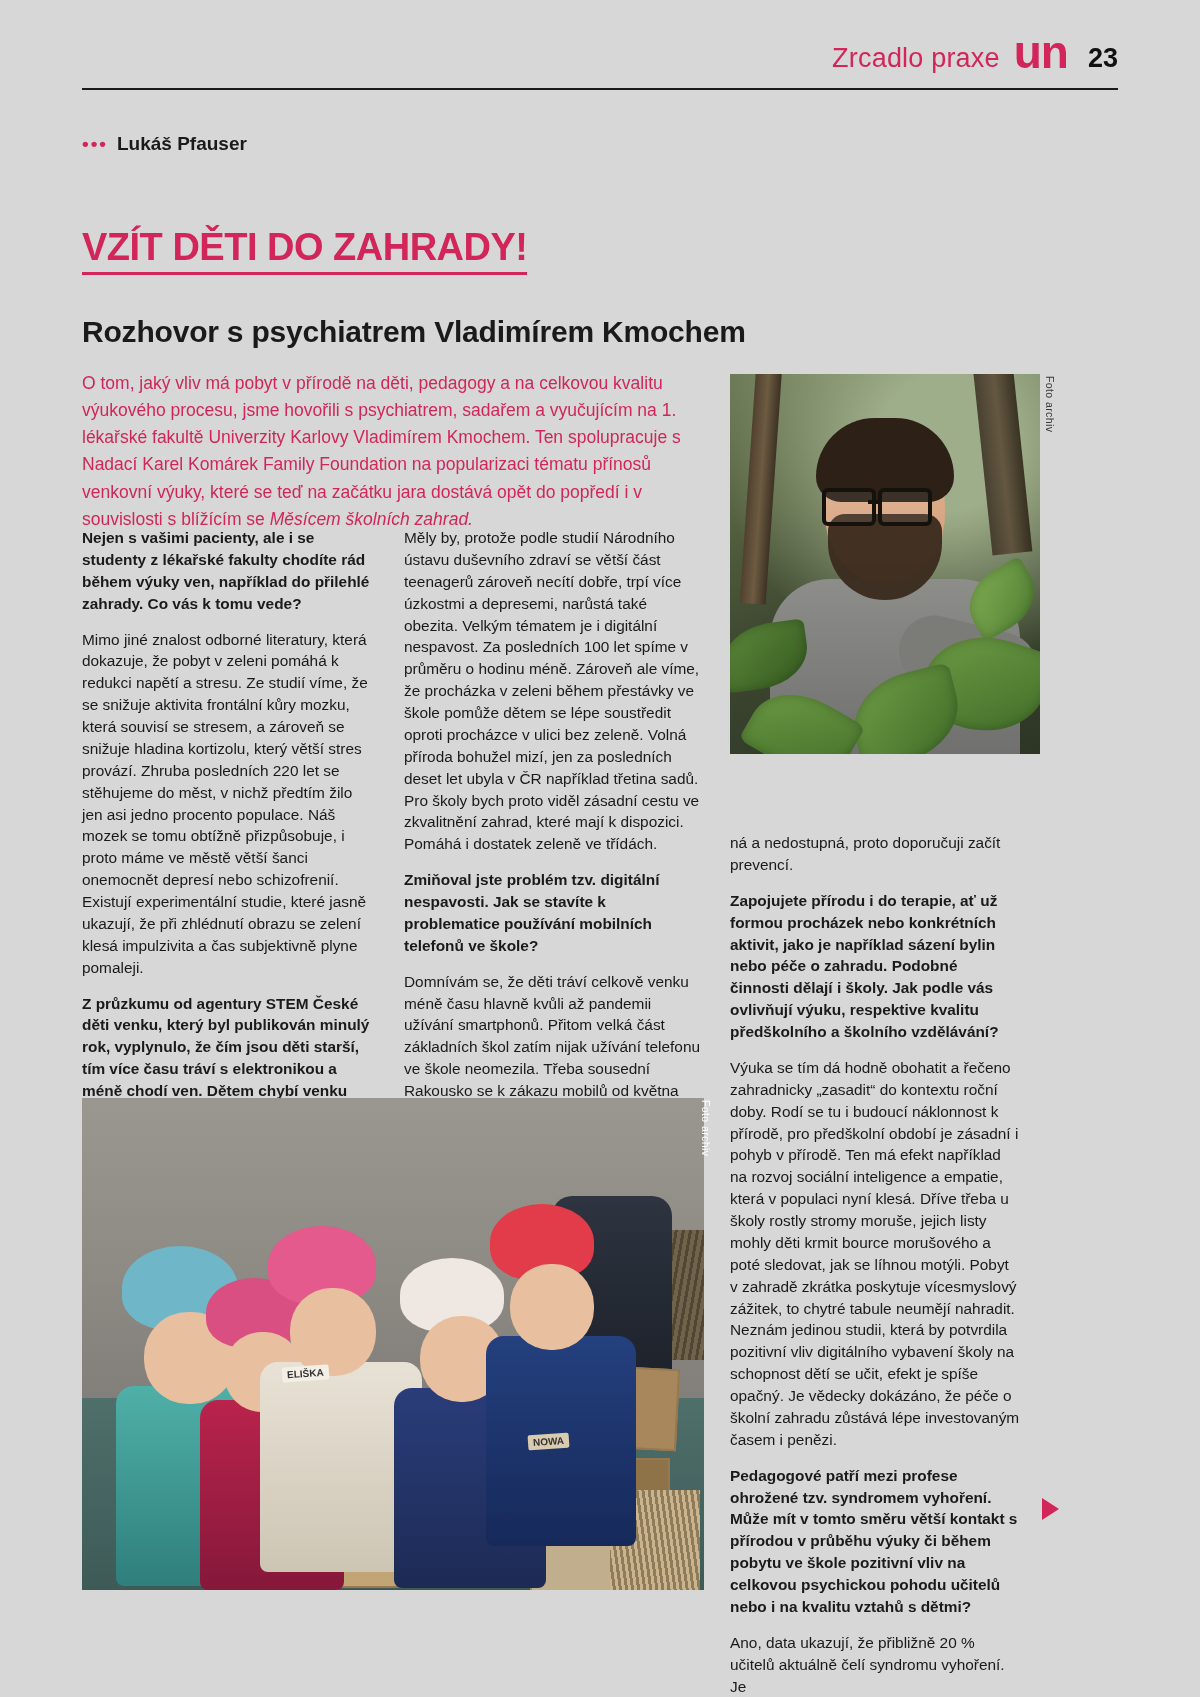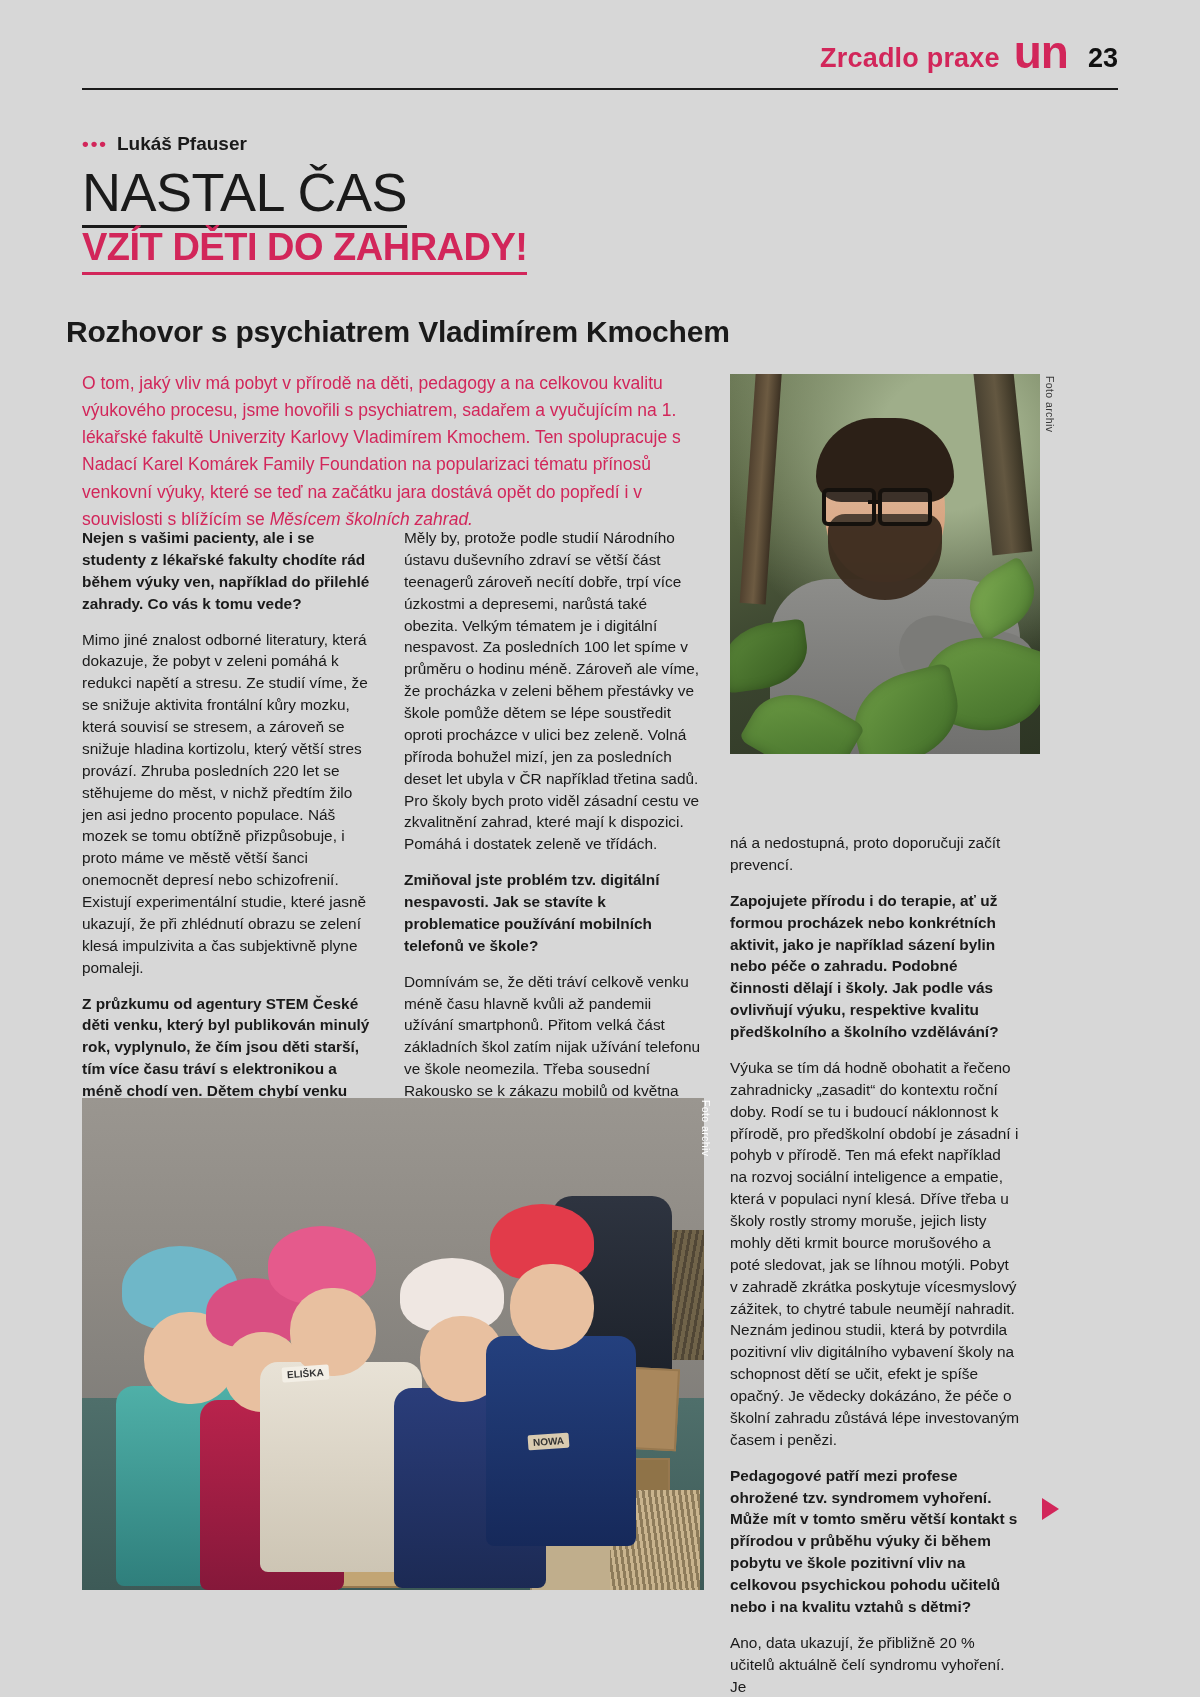--- a/index.html
+++ b/index.html
@@ -16,21 +16,21 @@
     left:0;top:0;width:1200px;height:1697px;
   }
   
   .masthead{
     position:absolute;
     left:82px;top:34px;width:1036px;
     display:flex;align-items:flex-end;justify-content:flex-end;
     gap:14px;
   }
   .masthead .section{
-    font-size:27px;font-weight:bold;color:#d2265a;
+    font-size:27px;font-weight:normal;color:#d2265a;
     letter-spacing:0.2px;
     line-height:1;
   }
   .masthead .logo{
     font-size:46px;font-weight:bold;color:#d2265a;
     line-height:0.82;
     letter-spacing:-1px;
   }
   .masthead .pagenum{
     font-size:27px;font-weight:bold;color:#111;
@@ -56,21 +56,21 @@
   }
   .headline1 .u{border-bottom:3px solid #1a1a1a;padding-bottom:3px;}
   .headline2{
     position:absolute;left:82px;top:228px;
     font-size:38px;font-weight:bold;color:#d2265a;
     letter-spacing:-0.5px;
     line-height:1.02;
   }
   .headline2 .u{border-bottom:3px solid #d2265a;padding-bottom:4px;}
   .subhead{
-    position:absolute;left:66px;top:315px;
+    position:absolute;left:82px;top:315px;
     font-size:30px;font-weight:bold;color:#1a1a1a;
     letter-spacing:-0.2px;
   }
   
   .perex{
     position:absolute;left:82px;top:370px;width:630px;
     font-size:17.5px;line-height:1.55;color:#d2265a;
   }
   .perex i{font-style:italic;}
   
@@ -259,23 +259,20 @@
     <span class="logo">un</span>
     <span class="pagenum">23</span>
   </div>
   <div class="rule-top"></div>
 
   <div class="byline">
     <span class="dots">•••</span>
     <span>Lukáš Pfauser</span>
   </div>
 
-  <div class="headline1">
-    <span class="u">NASTAL ČAS</span>
-  </div>
   <div class="headline2">
     <span class="u">VZÍT DĚTI DO ZAHRADY!</span>
   </div>
   <div class="subhead">Rozhovor s psychiatrem Vladimírem Kmochem</div>
 
   <div class="perex">
     <span>O tom, jaký vliv má pobyt v přírodě na děti, pedagogy a na celkovou kvalitu výukového procesu, jsme hovořili s psychiatrem, sadařem a vyučujícím na 1. lékařské fakultě Univerzity Karlovy Vladimírem Kmochem. Ten spolupracuje s Nadací Karel Komárek Family Foundation na popularizaci tématu přínosů venkovní výuky, které se teď na začátku jara dostává opět do popředí i v souvislosti s blížícím se </span><i>Měsícem školních zahrad.</i>
   </div>
 
   <div class="photo1">

